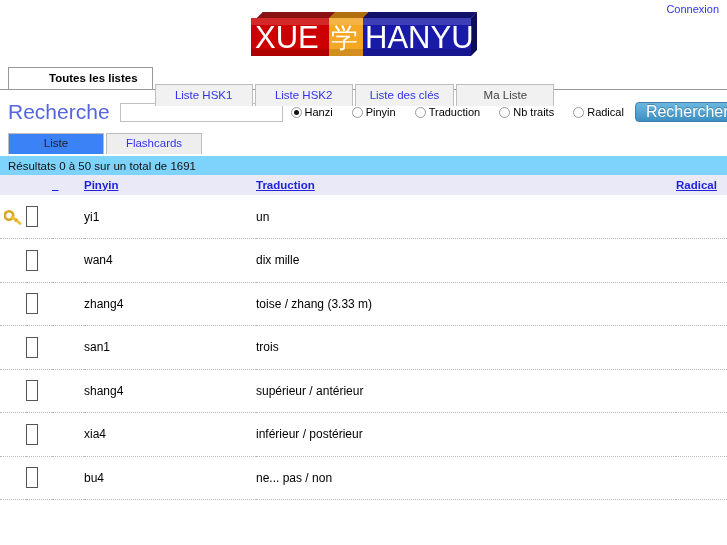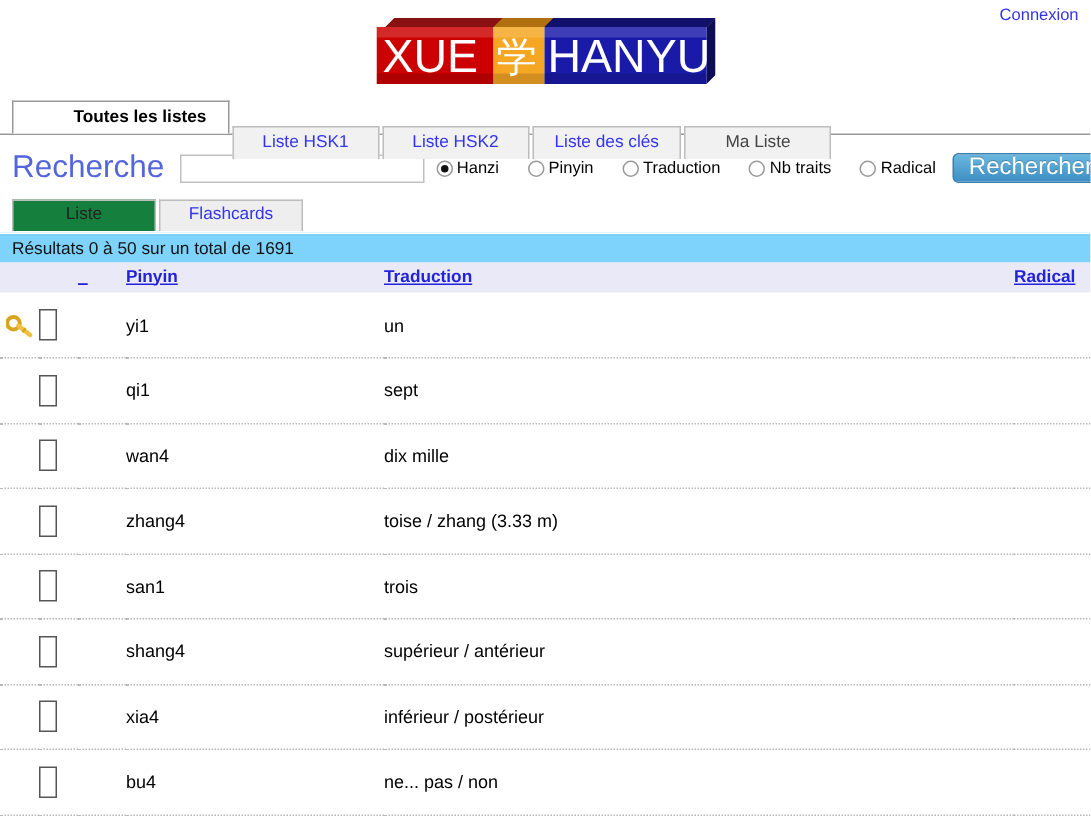--- a/index.html
+++ b/index.html
@@ -175,21 +175,21 @@
     border: 1px solid #bdbdbd;
     border-bottom: none;
     background: #eeeeee;
     color: #3333ee;
     margin-right: 2px;
     vertical-align: bottom;
     cursor: pointer;
     text-decoration: none;
   }
   .stab.active {
-    background: #15803d;
+    background: #3b82f6;
     color: #222222;
   }
 
   
   #results-bar {
     background: #7dd3fc;
     height: 20px;
     line-height: 20px;
     padding-left: 8px;
     font-size: 11.5px;
@@ -348,28 +348,20 @@
           <path d="M12.6 10.2 L11.4 12.0" stroke="#d9a520" stroke-width="1.6" stroke-linecap="round"></path>
         </svg>
       </td>
       <td><span class="tofu"></span></td>
       <td class="hanzi-cell"></td>
       <td class="pinyin-cell">yi1</td>
       <td class="trad-cell">un</td>
       <td></td>
     </tr>
 
-    <tr>
-      <td class="key-cell"></td>
-      <td><span class="tofu"></span></td>
-      <td class="hanzi-cell"></td>
-      <td class="pinyin-cell">qi1</td>
-      <td class="trad-cell">sept</td>
-      <td></td>
-    </tr>
 
     <tr>
       <td class="key-cell"></td>
       <td><span class="tofu"></span></td>
       <td class="hanzi-cell"></td>
       <td class="pinyin-cell">wan4</td>
       <td class="trad-cell">dix mille</td>
       <td></td>
     </tr>
 

